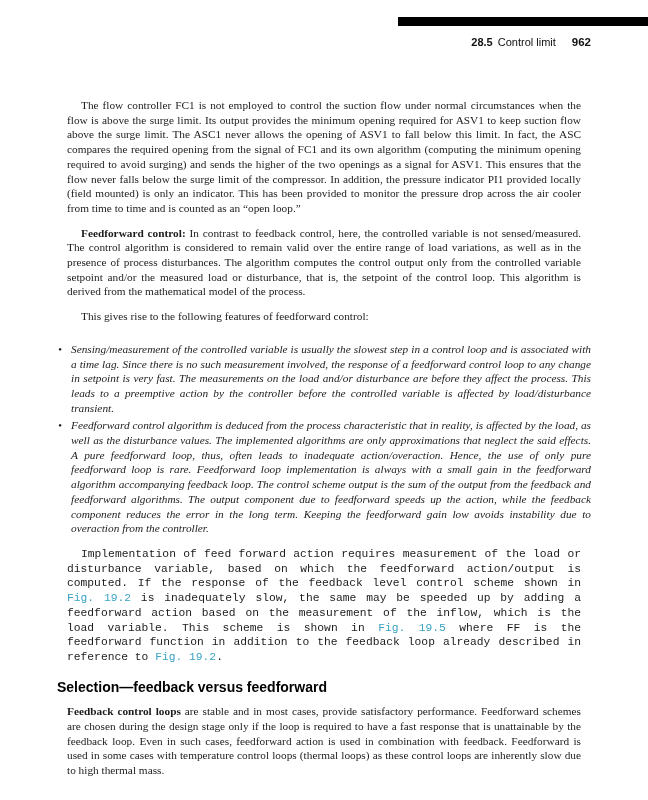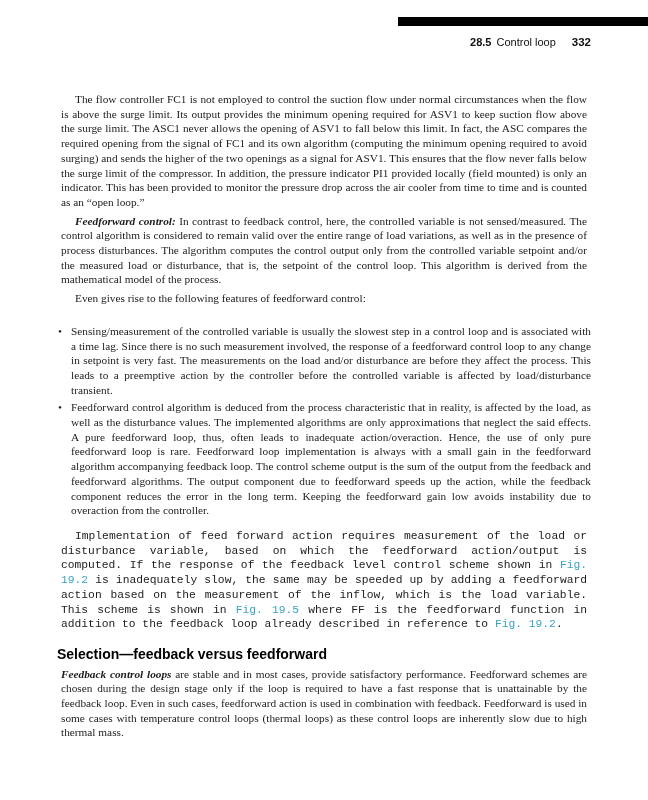--- a/index.html
+++ b/index.html
@@ -23,26 +23,26 @@
     white-space:nowrap;
   }
   .rh-num { font-weight:bold; margin-right:5px; }
   .rh-title { margin-right:16px; }
   .rh-page { font-weight:bold; font-size:11.5px; }
   .body-text {
     position:absolute; top:88px; left:57px; width:534px;
     font-size:11.3px; line-height:14.7px;
     text-align:justify;
   }
-  p { margin:4px; }
+  p { margin:10px; }
   p.indent { text-indent:14px; }
-  .lead { font-weight:bold; font-style:italic; }
+  .lead { font-weight:bold; }
   ul.features {
     list-style:none;
-    margin:18px 0 11px 0; padding:0;
+    margin:18px 0 11px 0; padding:0;font-style:italic;
   }
   ul.features li {
     position:relative; padding-left:14px; margin-bottom:3px;
   }
   ul.features li::before {
     content:"\2022";
     position:absolute; left:1px; top:0;
   }
   .p-after-list { margin-top:4px;font-family:Liberation Mono, monospace; }
   h2.section-heading {
@@ -53,29 +53,29 @@
   }
   .fig-link { color:#3aa3c2; text-decoration:none; cursor:pointer; }
 </style>
 </head>
 <body>
 
 <div class="page">
 
   <div class="top-bar"></div>
 
-  <div class="running-head"><span class="rh-num">28.5</span><span class="rh-title">Control loop</span><span class="rh-page">332</span></div>
+  <div class="running-head"><span class="rh-num">28.5</span><span class="rh-title">Control limit</span><span class="rh-page">962</span></div>
 
   <div class="body-text">
 
     <p class="indent">The flow controller FC1 is not employed to control the suction flow under normal circumstances when the flow is above the surge limit. Its output provides the minimum opening required for ASV1 to keep suction flow above the surge limit. The ASC1 never allows the opening of ASV1 to fall below this limit. In fact, the ASC compares the required opening from the signal of FC1 and its own algorithm (computing the minimum opening required to avoid surging) and sends the higher of the two openings as a signal for ASV1. This ensures that the flow never falls below the surge limit of the compressor. In addition, the pressure indicator PI1 provided locally (field mounted) is only an indicator. This has been provided to monitor the pressure drop across the air cooler from time to time and is counted as an “open loop.”</p>
 
     <p class="indent"><span class="lead">Feedforward control:</span><span> In contrast to feedback control, here, the controlled variable is not sensed/measured. The control algorithm is considered to remain valid over the entire range of load variations, as well as in the presence of process disturbances. The algorithm computes the control output only from the controlled variable setpoint and/or the measured load or disturbance, that is, the setpoint of the control loop. This algorithm is derived from the mathematical model of the process.</span></p>
 
-    <p class="indent">Even gives rise to the following features of feedforward control:</p>
+    <p class="indent">This gives rise to the following features of feedforward control:</p>
 
     <ul class="features">
       <li>Sensing/measurement of the controlled variable is usually the slowest step in a control loop and is associated with a time lag. Since there is no such measurement involved, the response of a feedforward control loop to any change in setpoint is very fast. The measurements on the load and/or disturbance are before they affect the process. This leads to a preemptive action by the controller before the controlled variable is affected by load/disturbance transient.</li>
       <li>Feedforward control algorithm is deduced from the process characteristic that in reality, is affected by the load, as well as the disturbance values. The implemented algorithms are only approximations that neglect the said effects. A pure feedforward loop, thus, often leads to inadequate action/overaction. Hence, the use of only pure feedforward loop is rare. Feedforward loop implementation is always with a small gain in the feedforward algorithm accompanying feedback loop. The control scheme output is the sum of the output from the feedback and feedforward algorithms. The output component due to feedforward speeds up the action, while the feedback component reduces the error in the long term. Keeping the feedforward gain low avoids instability due to overaction from the controller.</li>
     </ul>
 
     <p class="indent p-after-list"><span>Implementation of feed forward action requires measurement of the load or disturbance variable, based on which the feedforward action/output is computed. If the response of the feedback level control scheme shown in </span><a class="fig-link">Fig. 19.2</a><span> is inadequately slow, the same may be speeded up by adding a feedforward action based on the measurement of the inflow, which is the load variable. This scheme is shown in </span><a class="fig-link">Fig. 19.5</a><span> where FF is the feedforward function in addition to the feedback loop already described in reference to </span><a class="fig-link">Fig. 19.2</a><span>.</span></p>
 
     <h2 class="section-heading">Selection—feedback versus feedforward</h2>
 

